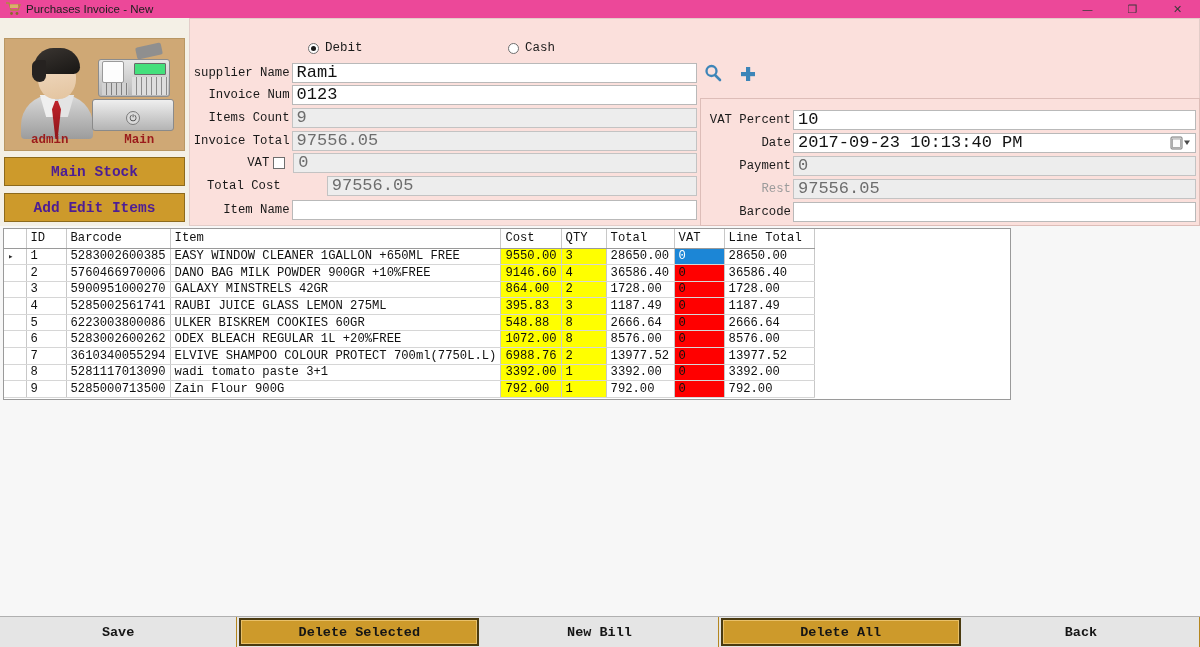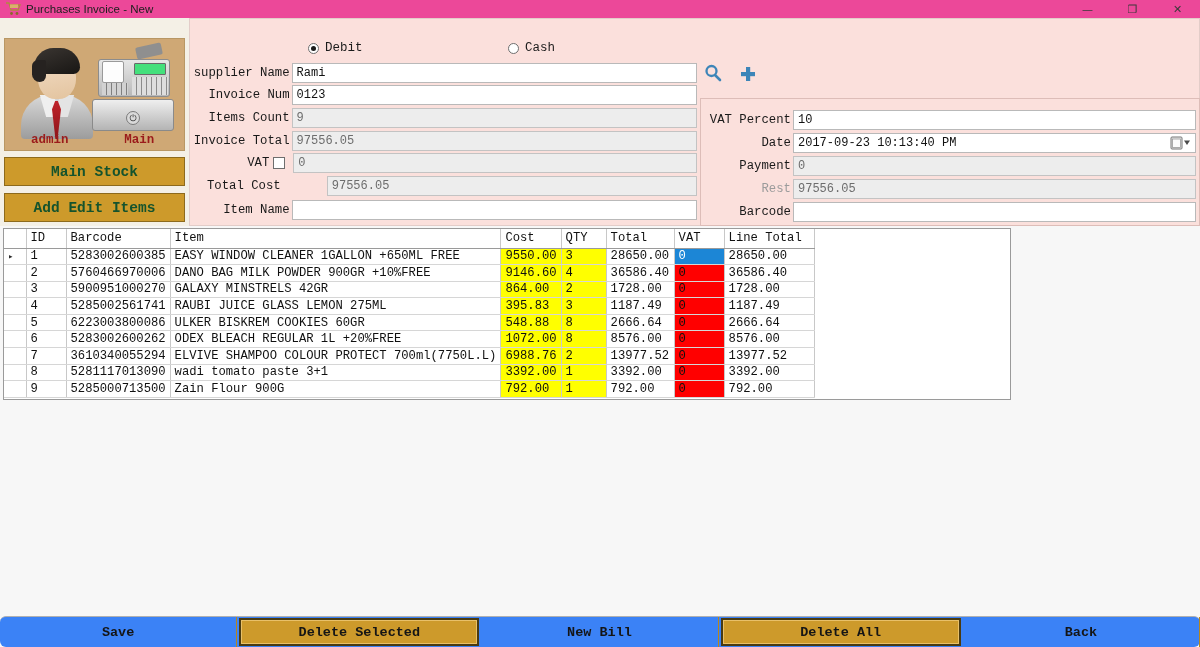--- a/index.html
+++ b/index.html
@@ -178,21 +178,21 @@
     font-size:9px; line-height:12px; text-align:center; color:#333;
   }
 
   .goldbtn {
     position:absolute;
     background: #cd9a2b;
     border: 1px solid #8d6a1c;
     font-family: "Liberation Mono", monospace;
     font-size: 14.5px;
     font-weight: bold;
-    color: #14532d;
+    color: #4c1d95;
     display:flex; align-items:center; justify-content:center;
     cursor: default;
   }
   #btn-mainstock { left:4px; top:139px; width:181px; height:29px; }
   #btn-addedit  { left:4px; top:175px; width:181px; height:29px; }
 
   
   .radiorow { position:absolute; top:22px; left:12px; width:100%; height:22px;text-decoration:underline; }
   .radio {
     position:absolute;
@@ -226,21 +226,21 @@
     color: #191919;
     text-align: right;
     white-space: nowrap;
   }
   .flabel.dim { color:#9b9b9b; }
   .finput {
     background:#ffffff;
     border:1px solid #b9b9b9;
     height:20px;
     font-family: "Liberation Mono", monospace;
-    font-size: 12px;
+    font-size: 17px;
     color:#111;
     padding: 0 4px;
     line-height:18px;
     display:flex; align-items:center;
     overflow:hidden; white-space:nowrap;
   }
   .finput.ro {
     background:#ededed;
     color:#6d6d6d;
     border:1px solid #c3c3c3;
@@ -286,25 +286,24 @@
   td.cost { background:#ffff00; }
   td.qty  { background:#ffff00; }
   td.vat  { background:#ff0000; color:#d00000; }
   tr.selrow td.vat { background:#1c86d6; color:#ffffff; }
 
   
   #bottombar {
     position:absolute;
     left:0; bottom:0;
     width:1200px; height:31px;
-    background:#3b82f6;
+    background:#e5e5e5;
     display:flex;
     align-items:stretch;
     border-top:1px solid #b0b0b0;
-    border-radius:6px;
   }
   #bottombar .bbtn {
     flex:1;
     display:flex; align-items:center; justify-content:center;
     font-family: "Liberation Mono", monospace;
     font-size: 13.5px;
     font-weight:bold;
     color:#151515;
     border-right:1px solid #b5861f;
     cursor:default;

